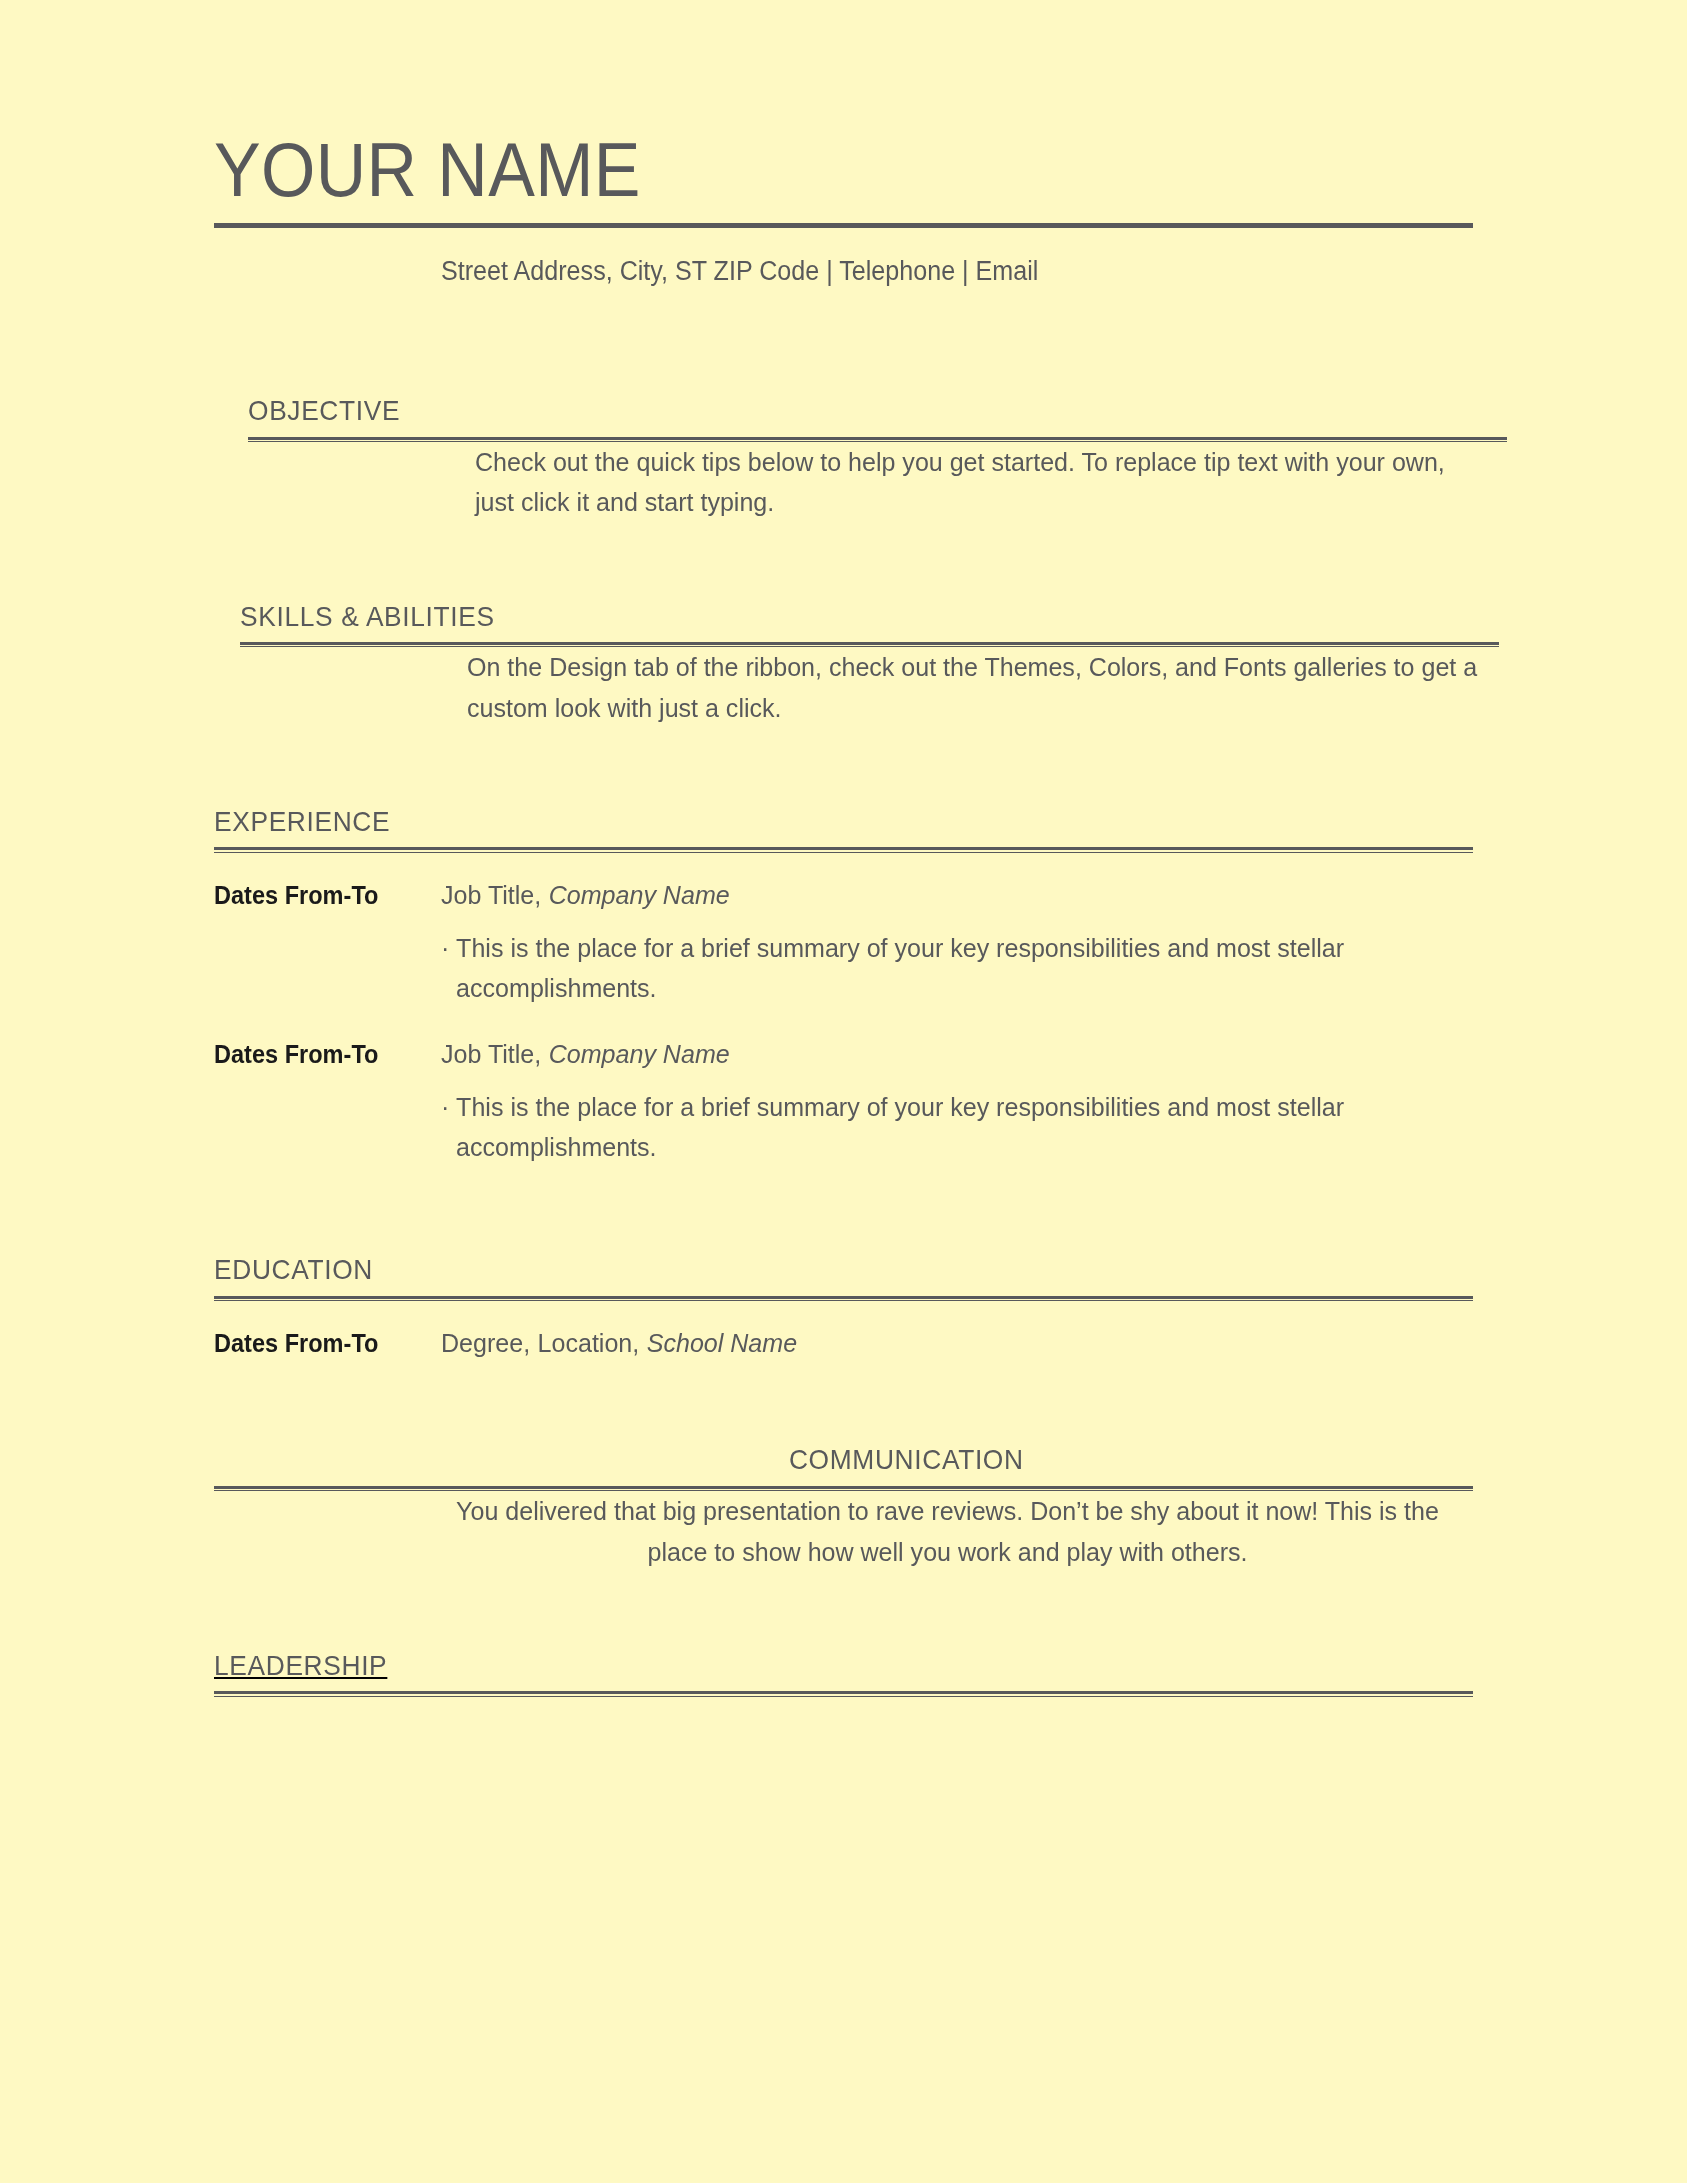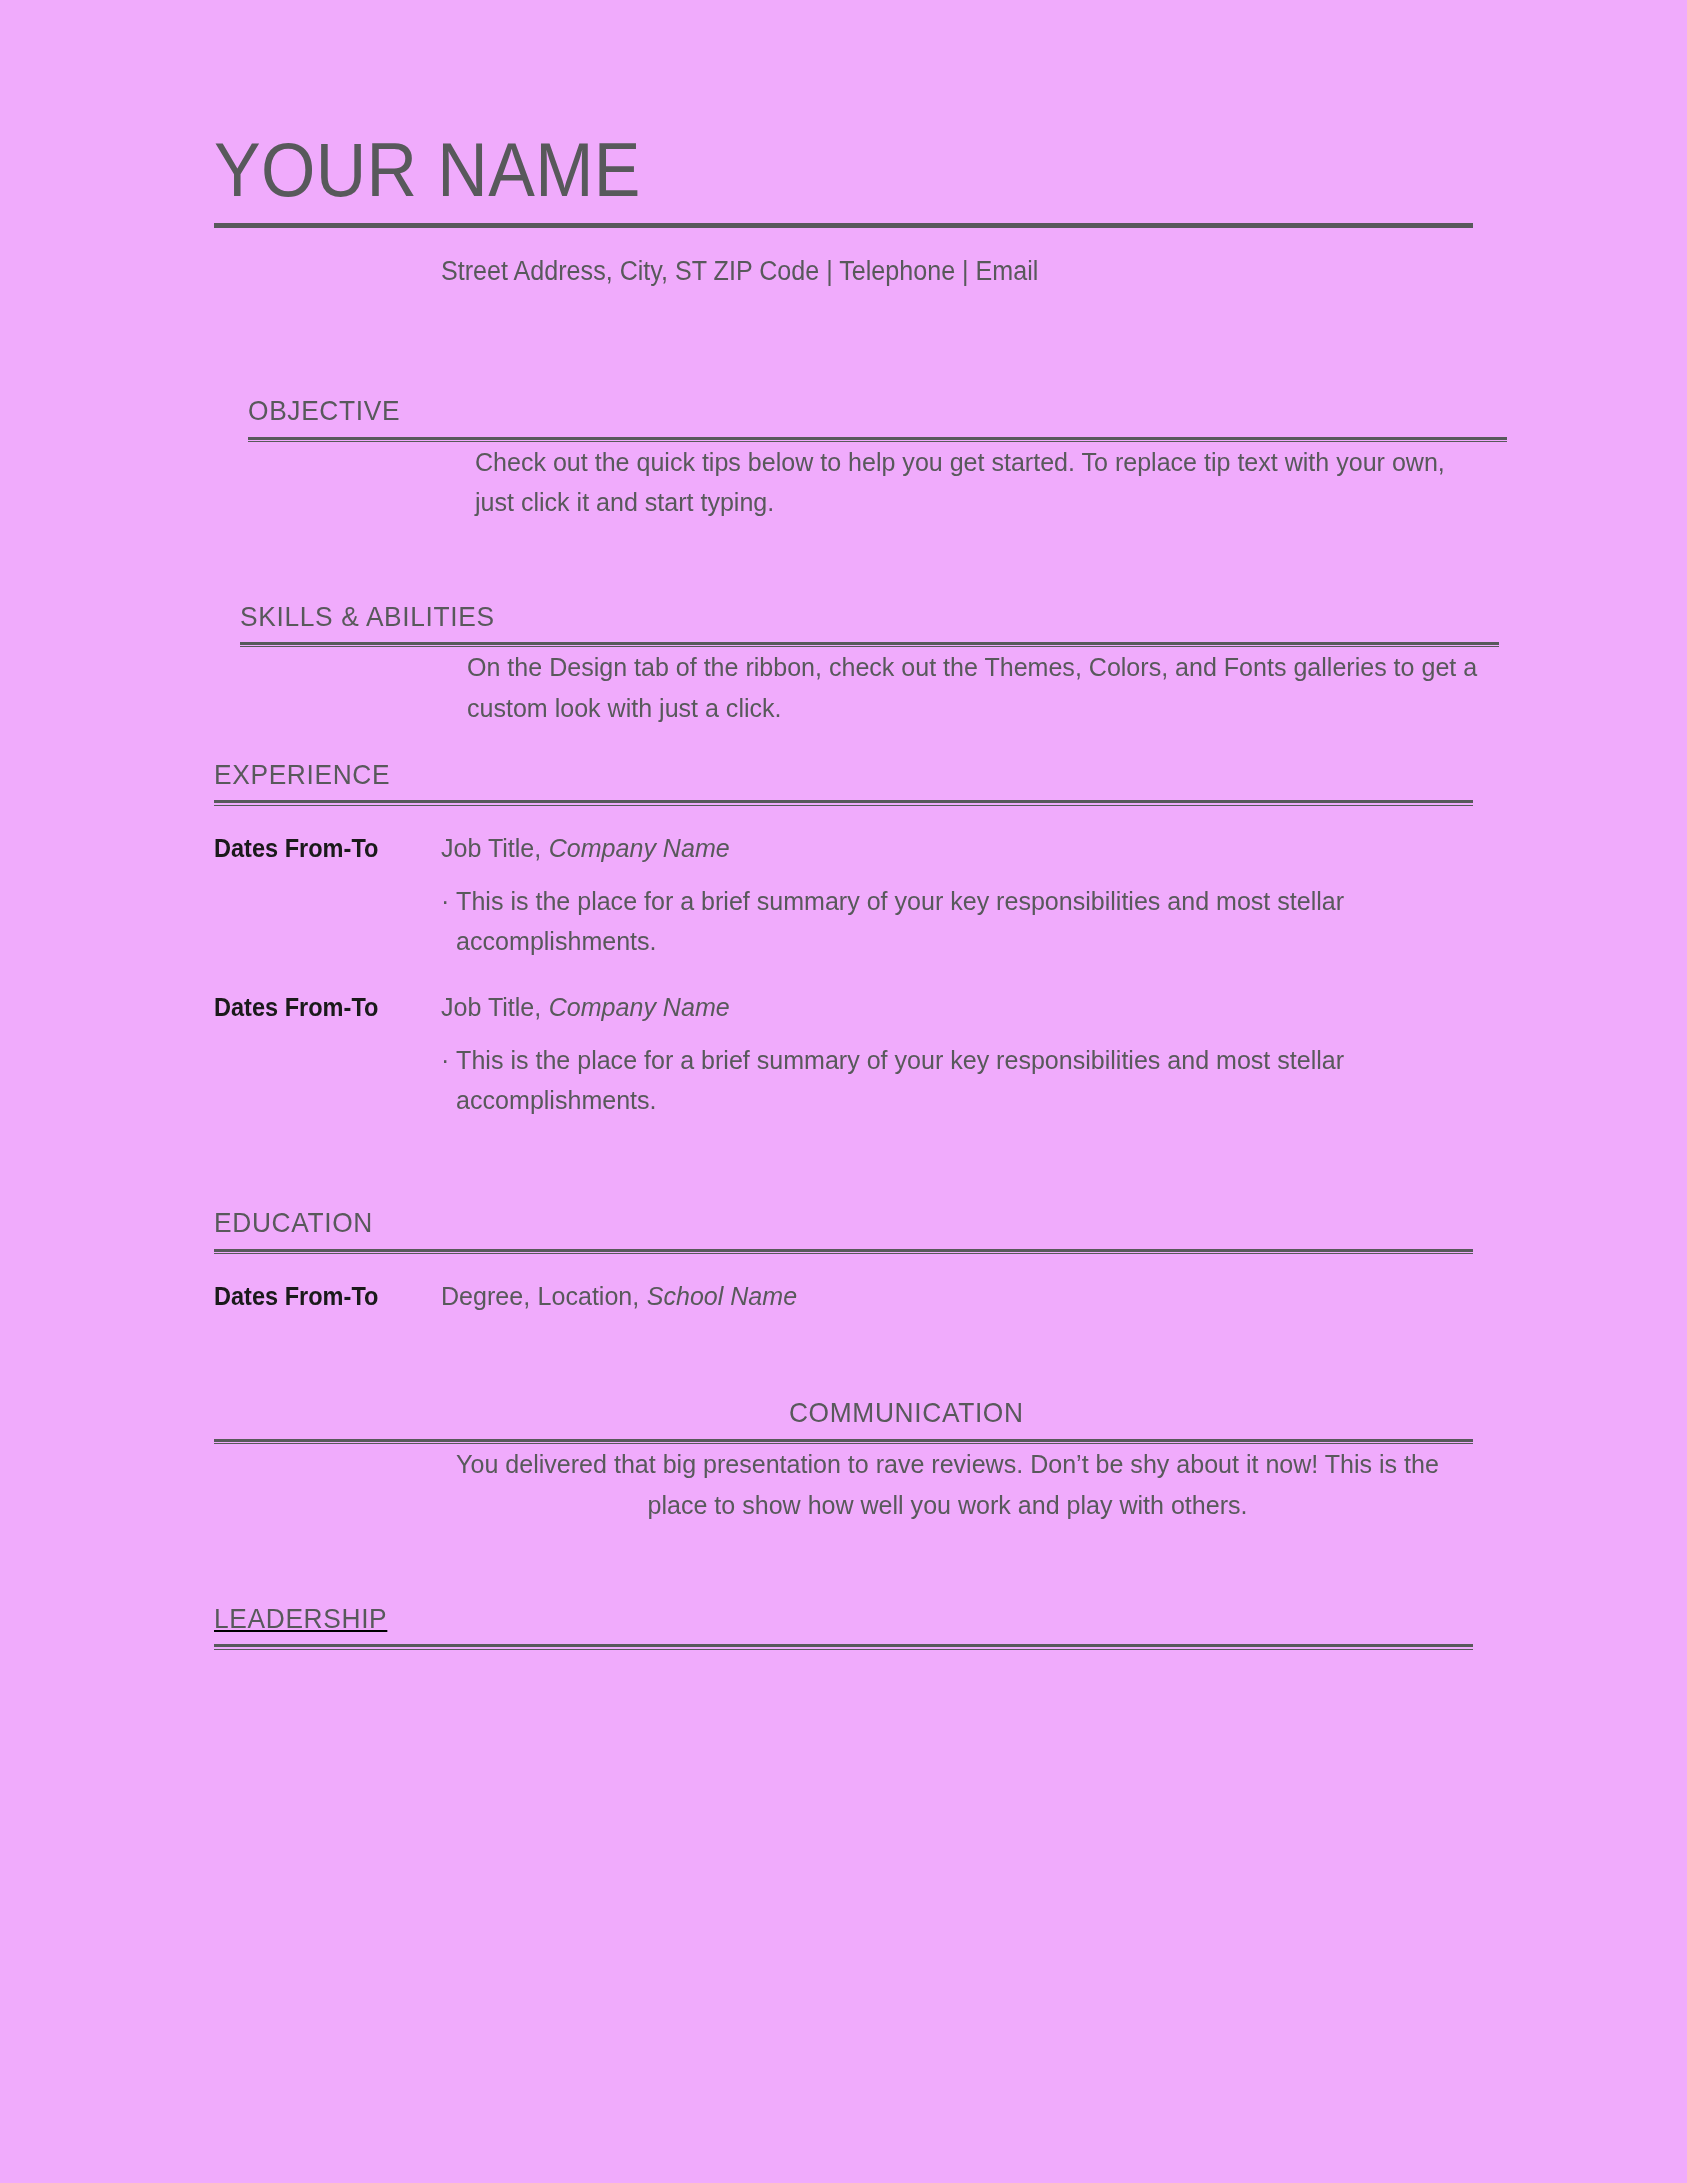--- a/index.html
+++ b/index.html
@@ -23,21 +23,21 @@
     width:var(--page-w);
     height:var(--page-h);
     font-family:"Liberation Sans","DejaVu Sans",sans-serif;
     -webkit-font-smoothing:antialiased;
   }
 
   .page{
     position:relative;
     width:var(--page-w);
     height:var(--page-h);
-    background:#f0abfc;
+    background:#fef9c3;
     overflow:hidden;
   }
 
   
   .rule-single{
     margin-left:var(--margin-left);
     width:calc(var(--content-right) - var(--margin-left));
     height:4.9px;
     background:var(--rule);
   }
@@ -174,21 +174,21 @@
   .bullet .dot{
     position:absolute;
     left:0;
     top:0;
     color:var(--ink-gray);
   }
 
   
   .section.objective{margin-top:107px;padding-left:34px;}
   .section.skills{margin-top:79px;padding-left:26px;}
-  .section.experience{margin-top:32px;}
+  .section.experience{margin-top:79px;}
   .section.education{margin-top:88px;}
   .section.communication{margin-top:85px;text-align:center;}
   .section.leadership{margin-top:79px;text-decoration:underline;}
   .section.education .section-body{margin-top:25px;}
   .section.experience .section-body{margin-top:25.6px;}
 </style>
 </head>
 <body>
 
 <div class="page">

